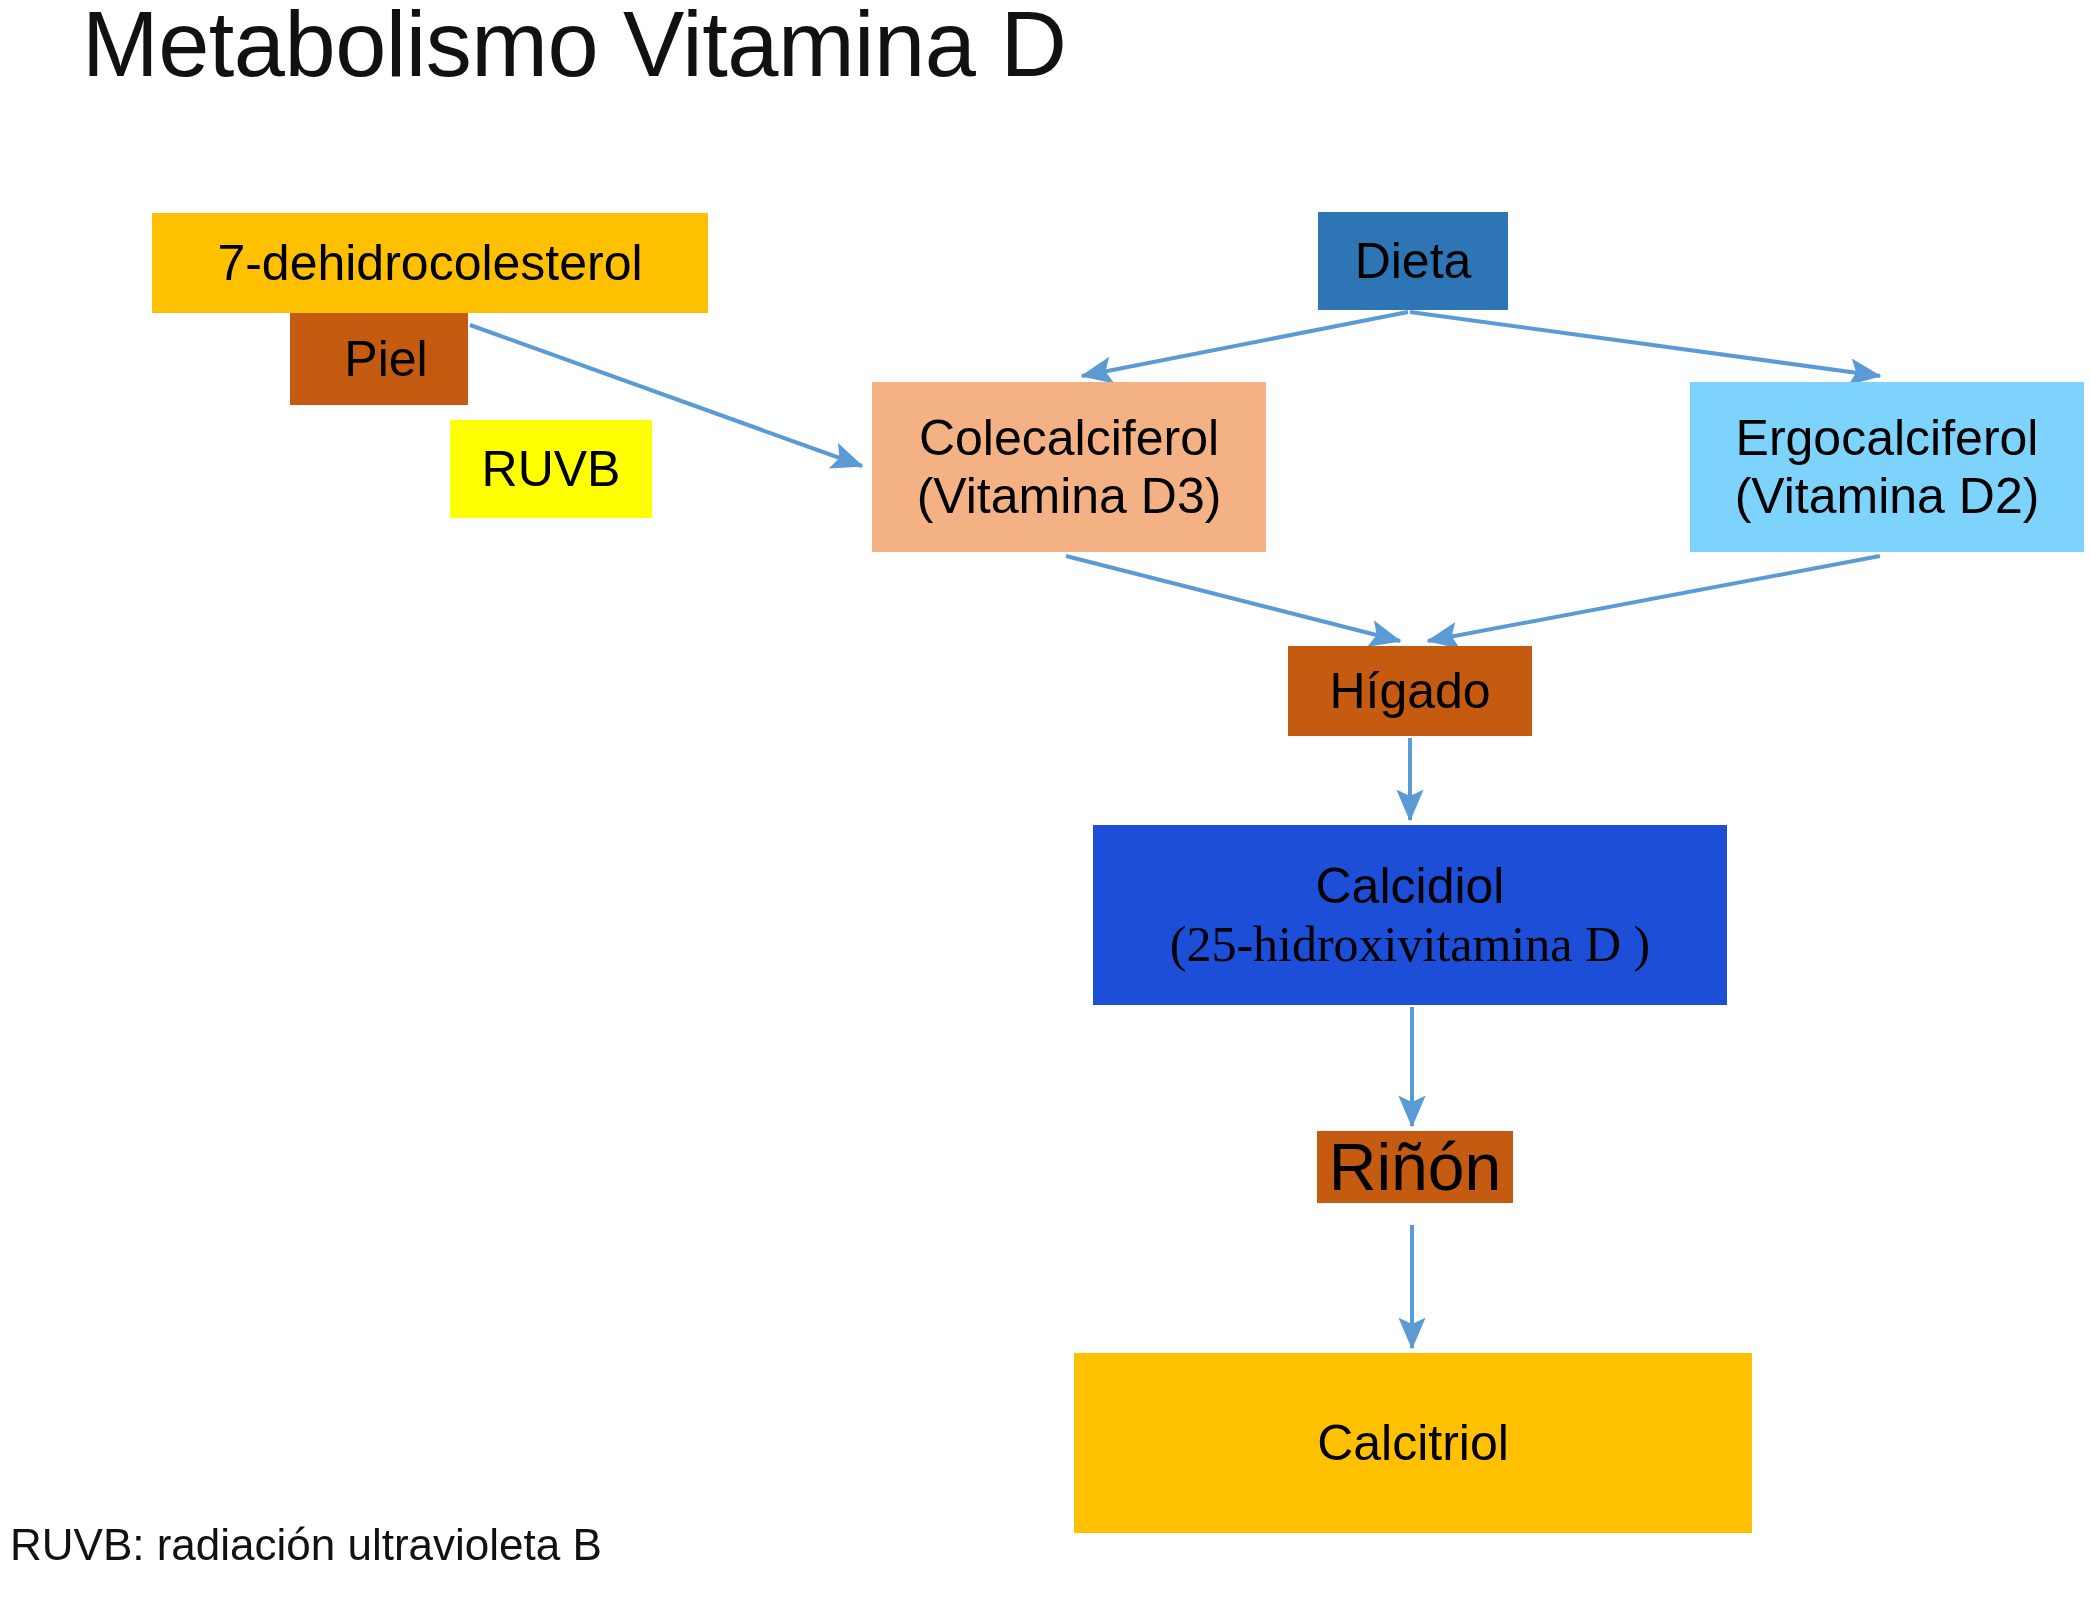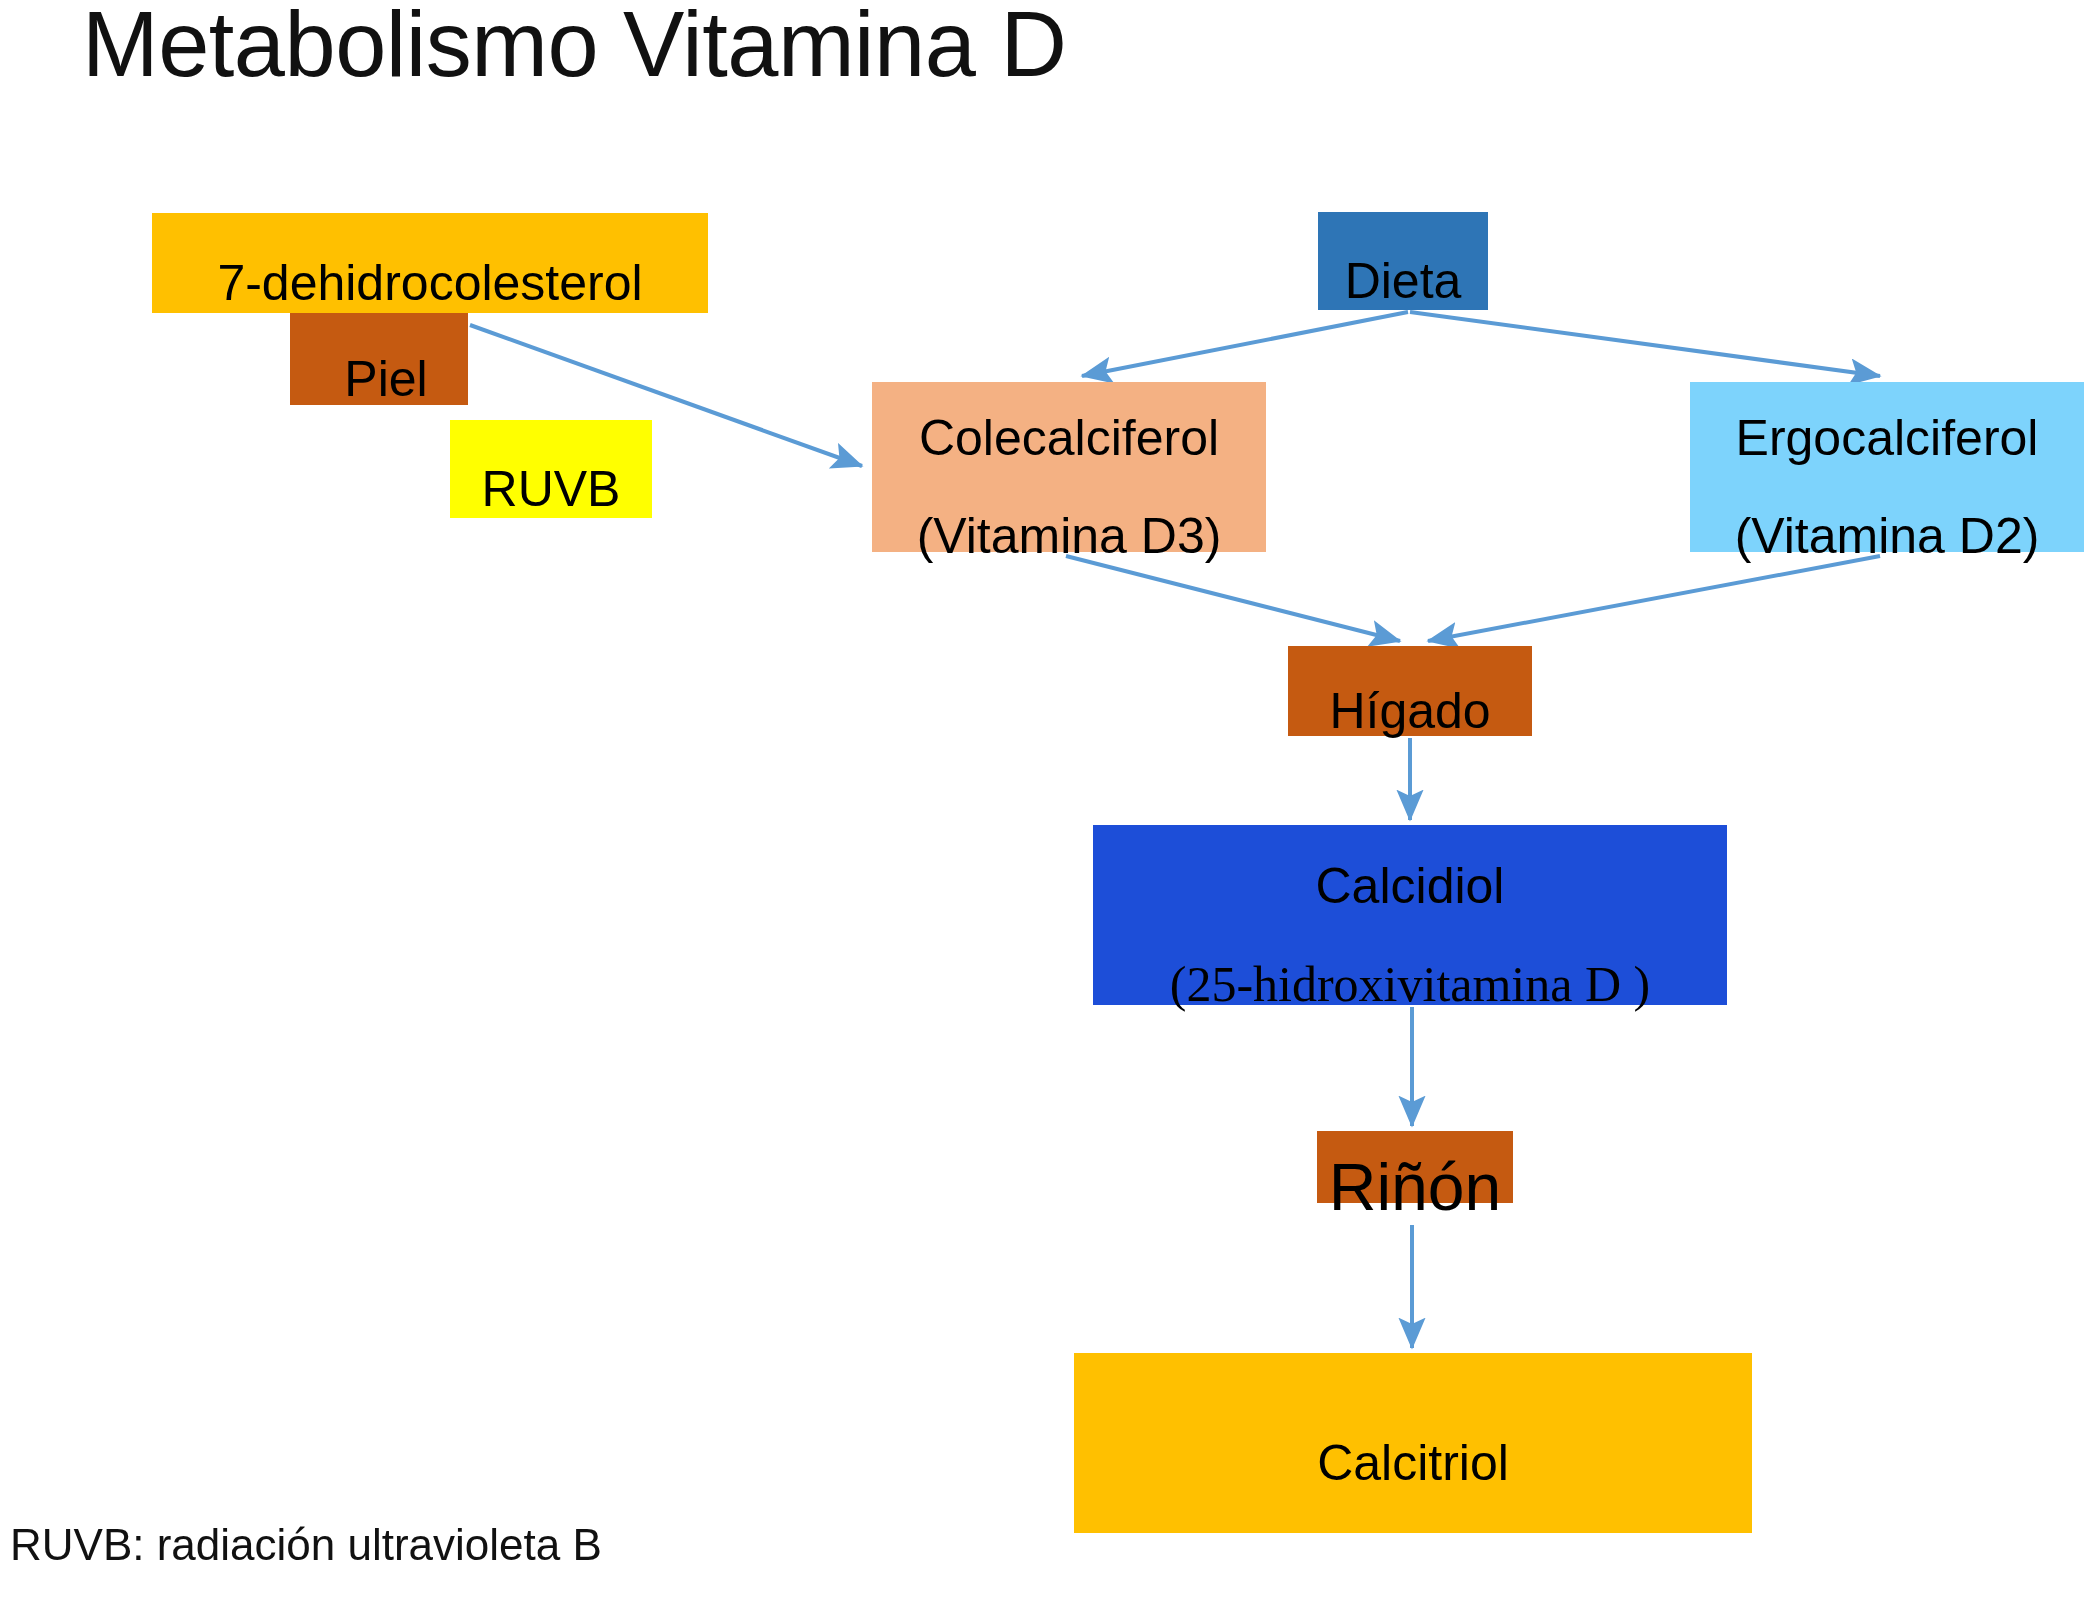--- a/index.html
+++ b/index.html
@@ -30,21 +30,21 @@
     display: flex;
     flex-direction: column;
     align-items: center;
     justify-content: center;
     text-align: center;
     color: #000000;
     line-height: 1.16;
     box-sizing: border-box;
     z-index: 5;
   }
-  .node .ln { display: block; white-space: nowrap; margin-top: 40px; }
+  .node .ln { display: block; white-space: nowrap; }
   .serif { font-family: "Liberation Serif", serif; }
 
   
   #title {
     position: absolute;
     left: 82px;
     top: -8px;
     font-size: 92px;
     font-weight: 400;
     color: #111111;
@@ -59,21 +59,21 @@
     top: 1520px;
     font-size: 44px;
     color: #111111;
     white-space: nowrap;
   }
 
   
   #n-dhc      { left: 152px;  top: 213px;  width: 556px; height: 100px; font-size: 50px; }
   #n-piel     { left: 290px;  top: 313px;  width: 178px; height: 92px;  font-size: 50px; padding-left: 14px; }
   #n-ruvb     { left: 450px;  top: 420px;  width: 202px; height: 98px;  font-size: 50px; }
-  #n-dieta    { left: 1318px; top: 212px;  width: 170px; height: 98px;  font-size: 50px; }
+  #n-dieta    { left: 1318px; top: 212px;  width: 190px; height: 98px;  font-size: 50px; }
   #n-cole     { left: 872px;  top: 382px;  width: 394px; height: 170px; font-size: 50px; }
   #n-ergo     { left: 1690px; top: 382px;  width: 394px; height: 170px; font-size: 50px; }
   #n-higado   { left: 1288px; top: 646px;  width: 244px; height: 90px;  font-size: 50px; }
   #n-calcidiol{ left: 1093px; top: 825px;  width: 634px; height: 180px; font-size: 50px; }
   #n-rinon    { left: 1317px; top: 1131px; width: 196px; height: 72px;  font-size: 66px; justify-content: center; }
   #n-calcitriol{left: 1074px; top: 1353px; width: 678px; height: 180px; font-size: 50px; }
 </style>
 </head>
 <body>
 

